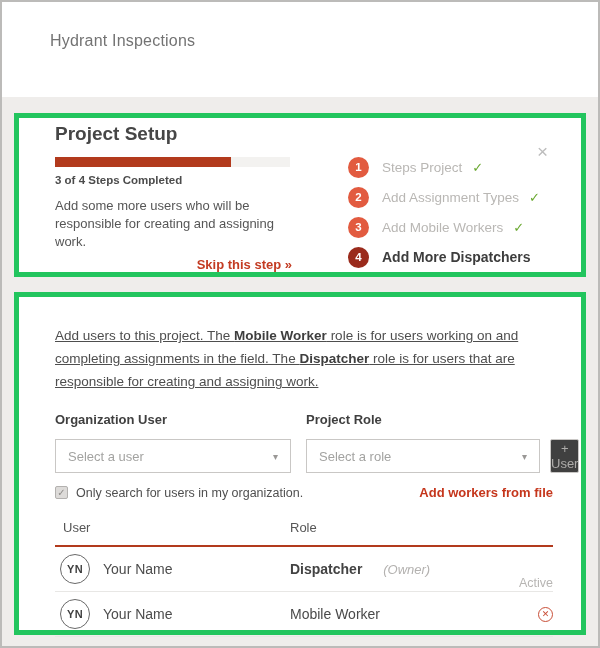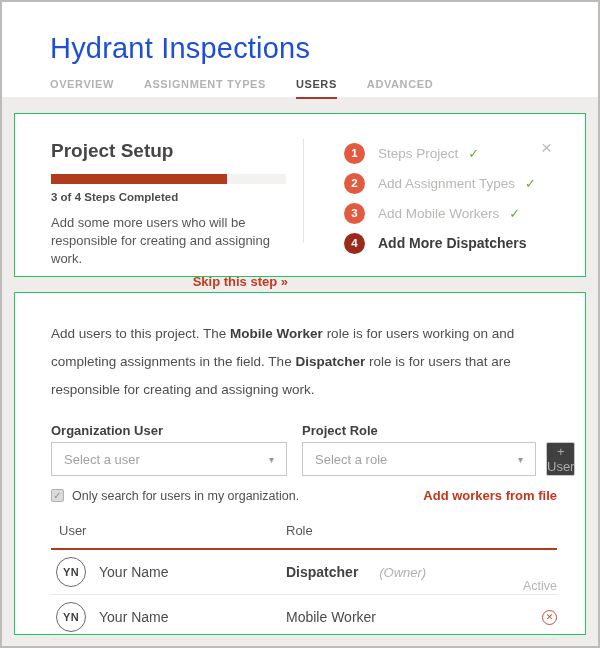--- a/index.html
+++ b/index.html
@@ -1,27 +1,27 @@
 <!DOCTYPE html>
 <html><head>
 <meta charset="utf-8">
 <style>
   * { margin:0; padding:0; box-sizing:border-box; }
   body { width:600px; height:648px; font-family:"Liberation Sans","DejaVu Sans",sans-serif; background:#e7e5e3; }
   .frame { width:600px; height:648px; border:2px solid #bcbbb9; background:#efedeb; overflow:hidden; }
 
   
   .hdr { background:#fff; height:95px; padding-left:48px; }
-  .hdr h1 { padding-top:30px; font-size:29px; font-weight:500; color:#1d4ed8; letter-spacing:0.2px; }
+  .hdr h1 { padding-top:30px; font-size:16px; font-weight:500; color:#737373; letter-spacing:0.2px; }
   .tabs { display:flex; gap:30px; margin-top:13px; }
   .tab { font-size:11px; font-weight:bold; letter-spacing:0.6px; color:#b5b3b1; text-decoration:none; padding-bottom:7px; cursor:pointer; }
   .tab.active { color:#4c4c4c; border-bottom:2px solid #a93a28; }
 
   
-  .card { background:#fff; border:1px solid #22c55e; margin:0 12px; }
+  .card { background:#fff; border:5px solid #22c55e; margin:0 12px;align-items:flex-end; }
   .setup-card { margin-top:16px; height:164px; display:flex; position:relative; }
   .setup-left { width:288px; padding:26px 0 0 36px; flex:none; }
   .setup-left h2 { font-size:19px; font-weight:600; color:#464646; margin-bottom:12px; }
   .progress { width:235px; height:10px; background:#f3f2f0; }
   .progress-fill { height:100%; background:#b23a1d; }
   .progress-label { margin-top:7px; font-size:11.5px; font-weight:bold; color:#4c4c4c; }
   .setup-desc { margin-top:11px; width:237px; font-size:13px; line-height:18px; color:#565656; }
   .skip { display:block; width:237px; margin-top:6px; text-align:right; font-size:13px; font-weight:bold; color:#c33b22; text-decoration:none; cursor:pointer; }
   .vdivider { border-left:1px solid #e4e3e1; margin:25px 0 33px; }
   .steps { list-style:none; padding:24px 0 0 40px; flex:1; }
@@ -29,24 +29,24 @@
   .badge { width:21px; height:21px; border-radius:50%; color:#fff; font-size:11.5px; font-weight:bold; display:flex; align-items:center; justify-content:center; margin-right:13px; flex:none; }
   .badge.done { background:#e25b40; }
   .badge.current { background:#9a2b1c; }
   .step-label { font-size:13.5px; color:#b9b7b4; }
   .steps li.current .step-label { font-size:14px; color:#3d3d3d; font-weight:600; }
   .check { color:#69a82f; font-weight:bold; font-size:13px; margin-left:10px; }
   .close-x { position:absolute; top:24px; right:33px; font-size:19px; color:#bdbdbd; cursor:pointer; line-height:1; }
 
   
   .users-card { margin-top:15px; height:343px; padding:27px 28px 0 36px; }
-  .intro { font-size:13.5px; line-height:28px; color:#4e4e4e; max-width:522px; margin-bottom:19px; }
+  .intro { font-size:13.5px; line-height:23px; color:#4e4e4e; max-width:522px; margin-bottom:19px;text-decoration:underline; }
   .intro b { color:#3e3e3e; }
   .form-row { display:flex; align-items:flex-end; }
-  .field label { display:block; font-size:13px; font-weight:600; color:#3f3f3f; margin-bottom:4px; }
+  .field label { display:block; font-size:13px; font-weight:600; color:#3f3f3f; margin-bottom:12px; }
   .select { height:34px; border:1px solid #c9c7c5; background:#fff; display:flex; align-items:center; justify-content:space-between; padding:0 12px; cursor:pointer; }
   .select .ph { font-size:13px; font-weight:500; color:#a3a3a1; }
   .select .caret { font-size:10px; color:#9a9896; }
   .sel-org { width:236px; }
   .sel-role { width:234px; }
   .field.role { margin-left:15px; }
   .add-user-btn { margin-left:10px; width:60px; height:34px; background:#404040; border:1px solid #c9c7c5; border-radius:2px; font-size:13px; color:#adaba9; font-family:inherit; cursor:pointer; }
   .options-row { display:flex; justify-content:space-between; align-items:center; margin-top:12px; }
   .cbx-wrap { display:flex; align-items:center; cursor:pointer; }
   .cbx { width:13px; height:13px; background:#dddbd9; border:1px solid #b3b1af; border-radius:2px; color:#8f8d8b; font-size:10px; line-height:11px; text-align:center; margin-right:8px; }
@@ -67,26 +67,20 @@
   .status { font-size:12.5px; color:#b7b5b3;margin-top:27px; }
   .remove-btn { width:15px; height:15px; border:1px solid #c94f38; border-radius:50%; color:#c94f38; display:flex; align-items:center; justify-content:center; font-size:9px; background:#fff; cursor:pointer; padding:0; }
 </style>
 </head>
 <body>
 
 <div class="frame">
 
   <header class="hdr">
     <h1>Hydrant Inspections</h1>
-    <nav class="tabs">
-      <a class="tab">OVERVIEW</a>
-      <a class="tab">ASSIGNMENT TYPES</a>
-      <a class="tab active">USERS</a>
-      <a class="tab">ADVANCED</a>
-    </nav>
   </header>
 
   <section class="card setup-card">
     <div class="setup-left">
       <h2>Project Setup</h2>
       <div class="progress">
         <div class="progress-fill" style="width: 75%;"></div>
       </div>
       <div class="progress-label">3 of 4 Steps Completed</div>
       <p class="setup-desc">Add some more users who will be responsible for creating and assigning work.</p>

